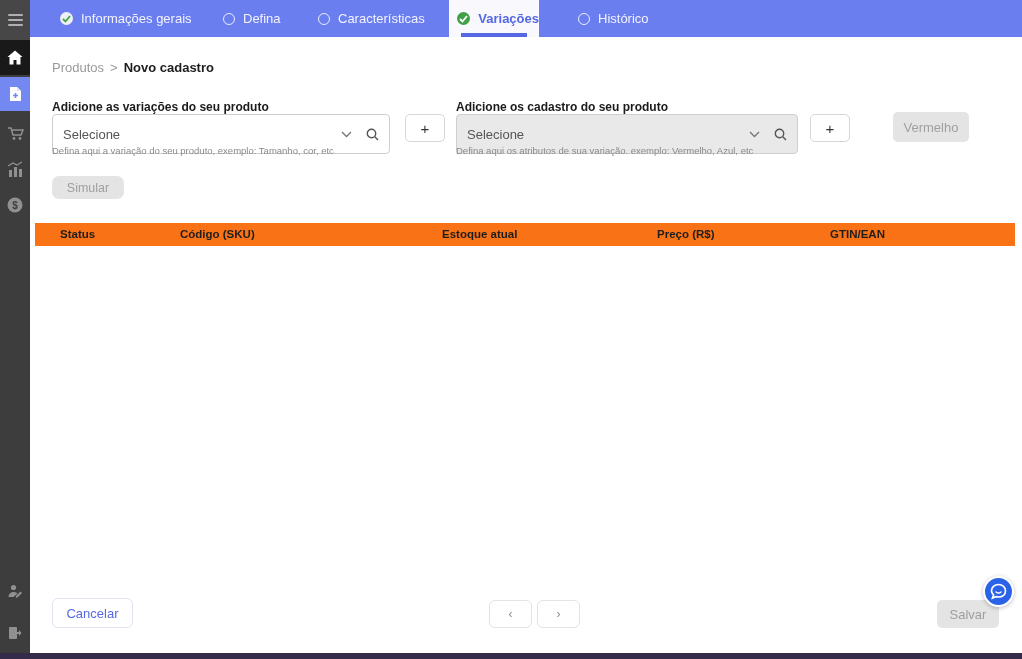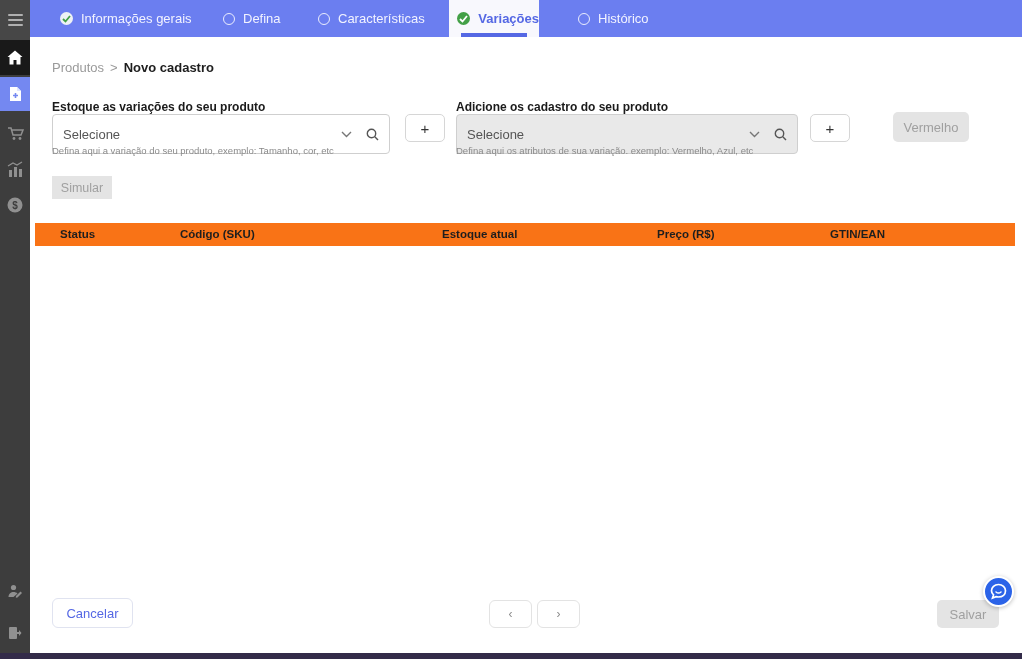--- a/index.html
+++ b/index.html
@@ -55,21 +55,21 @@
   .helper { position:absolute; font-size:9.5px; color:#8a8a8a; }
   .hlp-1 { left:52px; top:145px; }
   .hlp-2 { left:456px; top:145px; }
   .plus-btn { position:absolute; width:40px; height:28px; background:#fff; border:1px solid #d6d6d6;
               border-radius:5px; font-size:15px; color:#333; display:flex; align-items:center; justify-content:center; cursor:pointer; }
   .plus-1 { left:405px; top:114px; }
   .plus-2 { left:810px; top:114px; }
   .btn-disabled { position:absolute; background:#e4e4e4; color:#a0a0a0; border:none; border-radius:5px;
                   font-size:13px; display:flex; align-items:center; justify-content:center; font-family:inherit; }
   .btn-adicionar { left:893px; top:112px; width:76px; height:30px; }
-  .btn-simular { left:52px; top:176px; width:60px; height:23px; border-radius:0; font-size:12.5px; }
+  .btn-simular { left:52px; top:176px; width:72px; height:23px; border-radius:7px; font-size:12.5px; }
   .btn-salvar { left:937px; top:600px; width:62px; height:28px; }
 
   
   .table-head { position:absolute; left:35px; top:223px; width:980px; height:23px; background:#f97316;text-align:center; }
   .th { position:absolute; top:5px; font-size:11.5px; font-weight:bold; color:#1e1e1e; }
   .th-0 { left:25px; } .th-1 { left:145px; } .th-2 { left:380px;padding-left:27px; } .th-3 { left:610px;padding-left:12px; } .th-4 { left:795px; }
   .table-body { position:absolute; left:35px; top:246px; width:980px; height:340px; background:#ffffff; }
 
   
   .btn-cancelar { position:absolute; left:52px; top:598px; width:81px; height:30px; background:#fff;
@@ -190,21 +190,21 @@
   <div class="tab tab-5">
     <span class="circle-empty"></span>
     <span>Histórico</span>
   </div>
 </div>
 
 <div class="breadcrumb">
   <span>Produtos</span><span class="sep">&gt;</span><span class="current">Novo cadastro</span>
 </div>
 
-<div class="fld-label lbl-1">Estoque as variações do seu produto</div>
+<div class="fld-label lbl-1">Adicione as variações do seu produto</div>
 <div class="select sel-1">
   <span>Selecione</span>
   <span class="spacer"></span>
   <span class="chev icon">
     <svg width="11" height="7" viewBox="0 0 11 7">
         <path d="M1 1 L5.5 5.5 L10 1" fill="none" stroke="#777" stroke-width="1.4"></path>
       </svg>
   </span>
   <span class="icon">
     <svg width="13" height="13" viewBox="0 0 13 13">

